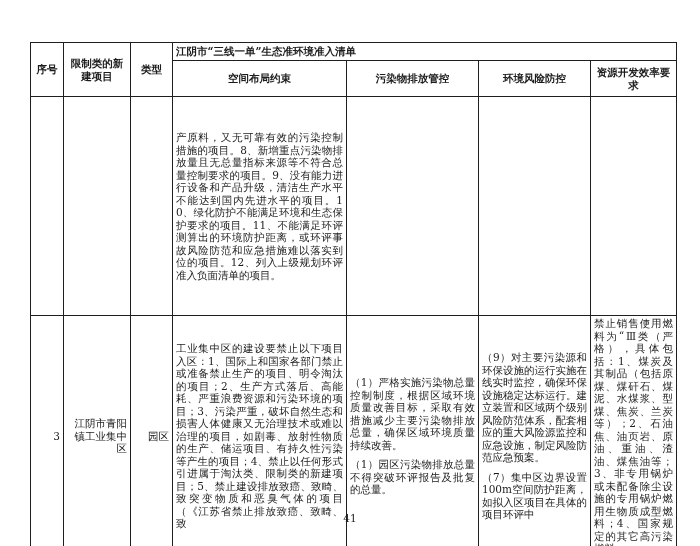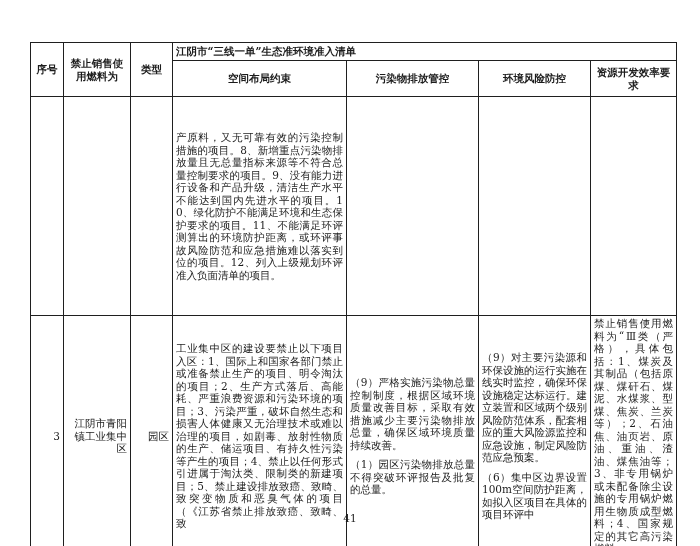--- a/index.html
+++ b/index.html
@@ -57,21 +57,21 @@
       <col style="width:67px">
       <col style="width:42px">
       <col style="width:174px">
       <col style="width:132px">
       <col style="width:112px">
       <col style="width:86px">
     </colgroup>
     <thead>
       <tr>
         <th class="hdr" rowspan="2">序号</th>
-        <th class="hdr" rowspan="2">禁止销售使用燃料为</th>
+        <th class="hdr" rowspan="2">限制类的新建项目</th>
         <th class="hdr" rowspan="2">类型</th>
         <th class="title-row" colspan="4">江阴市“三线一单”生态准环境准入清单</th>
       </tr>
       <tr class="colhdr">
         <th class="hdr">空间布局约束</th>
         <th class="hdr">污染物排放管控</th>
         <th class="hdr">环境风险防控</th>
         <th class="hdr">资源开发效率要求</th>
       </tr>
     </thead>
@@ -84,26 +84,26 @@
         <td class="body-text"></td>
         <td class="body-text"></td>
         <td class="body-text"></td>
       </tr>
       <tr class="row-main">
         <td class="center">3</td>
         <td class="center">江阴市青阳镇工业集中区</td>
         <td class="center">园区</td>
         <td class="body-text">工业集中区的建设要禁止以下项目入区：1、国际上和国家各部门禁止或准备禁止生产的项目、明令淘汰的项目；2、生产方式落后、高能耗、严重浪费资源和污染环境的项目；3、污染严重，破坏自然生态和损害人体健康又无治理技术或难以治理的项目，如剧毒、放射性物质的生产、储运项目、有持久性污染等产生的项目；4、禁止以任何形式引进属于淘汰类、限制类的新建项目；5、禁止建设排放致癌、致畸、致突变物质和恶臭气体的项目（《江苏省禁止排放致癌、致畸、致</td>
         <td class="body-text">
-          <p class="para">（9）严格实施污染物总量控制制度，根据区域环境质量改善目标，采取有效措施减少主要污染物排放总量，确保区域环境质量持续改善。</p>
+          <p class="para">（1）严格实施污染物总量控制制度，根据区域环境质量改善目标，采取有效措施减少主要污染物排放总量，确保区域环境质量持续改善。</p>
           <p class="para">（1）园区污染物排放总量不得突破环评报告及批复的总量。</p>
         </td>
         <td class="body-text">
           <p class="para">（9）对主要污染源和环保设施的运行实施在线实时监控，确保环保设施稳定达标运行。建立装置和区域两个级别风险防范体系，配套相应的重大风险源监控和应急设施，制定风险防范应急预案。</p>
-          <p class="para">（6）集中区边界设置100m空间防护距离，如拟入区项目在具体的项目环评中</p>
+          <p class="para">（7）集中区边界设置100m空间防护距离，如拟入区项目在具体的项目环评中</p>
         </td>
         <td class="body-text">禁止销售使用燃料为“Ⅲ类（严格），具体包括：1、煤炭及其制品（包括原煤、煤矸石、煤泥、水煤浆、型煤、焦炭、兰炭等）；2、石油焦、油页岩、原油、重油、渣油、煤焦油等；3、非专用锅炉或未配备除尘设施的专用锅炉燃用生物质成型燃料；4、国家规定的其它高污染燃料。</td>
       </tr>
     </tbody>
   </table>
 
   <div class="page-num">41</div>
 
 </div>
 

